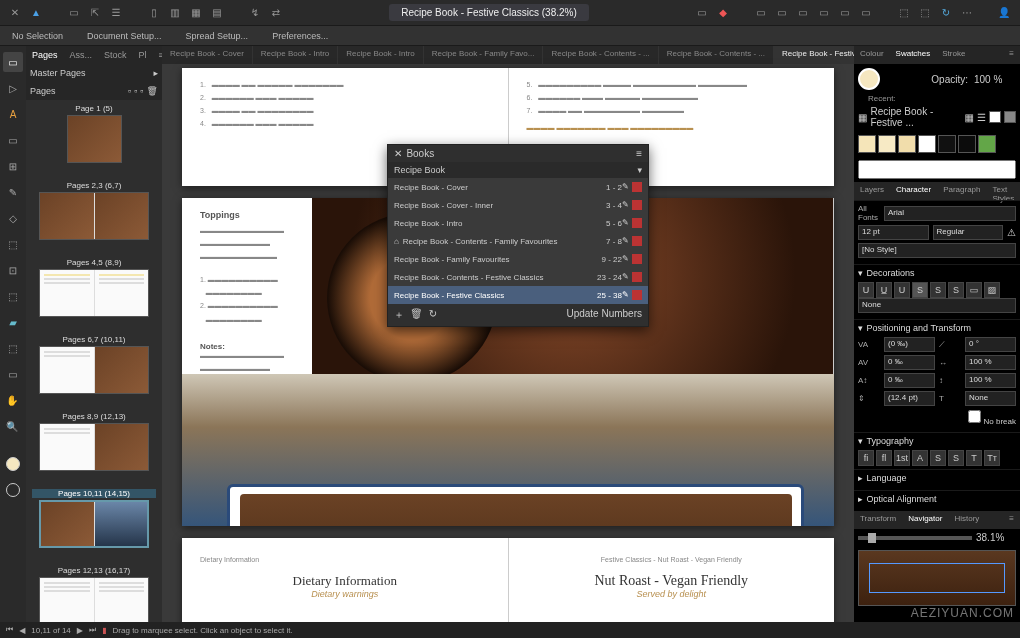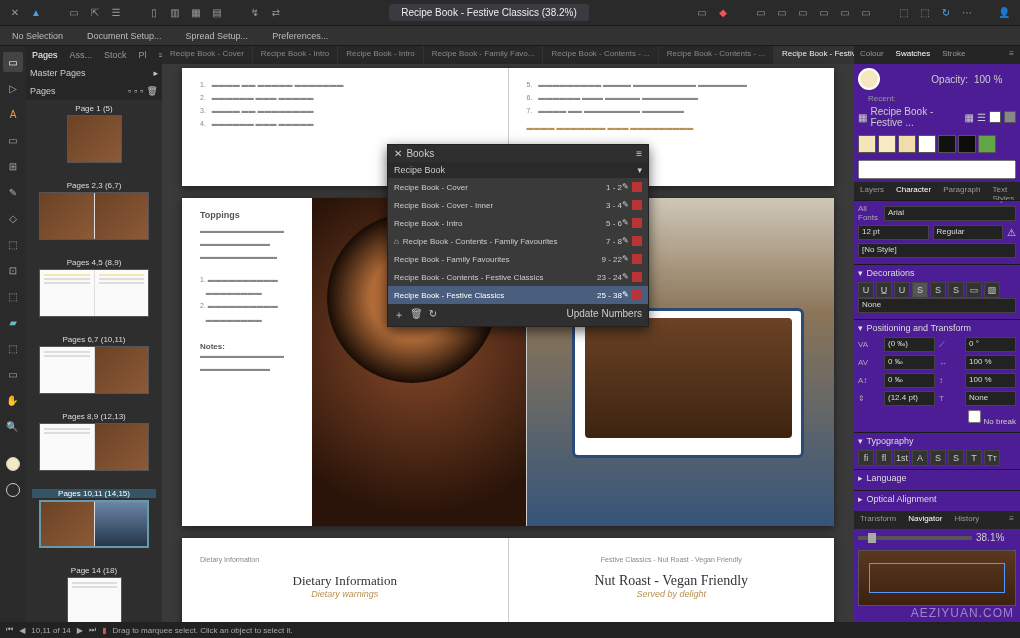--- a/index.html
+++ b/index.html
@@ -38,32 +38,32 @@
   .thumb .ylw { background: #f4e7b0 !important; }
   .canvas-wrap { flex: 1; background: #3a3a3a; position: relative; overflow: hidden; }
   .spread-tabs { height: 18px; background: #282828; display: flex; overflow: hidden; }
   .stab { padding: 3px 8px; font-size: 8px; color: #888; border-right: 1px solid #333; white-space: nowrap; }
   .stab.active { color: #eee; background: #333; }
   .canvas { position: absolute; top: 22px; left: 20px; right: 20px; bottom: 10px; }
   .spread { background: #fff; position: absolute; display: flex; box-shadow: 0 2px 8px rgba(0,0,0,.5); }
   .spread .pgc { flex: 1; border-right: 1px solid #ccc; padding: 12px 18px; font-size: 7px; color: #555; overflow: hidden; }
   .spread .pgc:last-child { border: none; }
   .sp1 { top: 0; left: 0; right: 0; height: 118px; }
-  .sp2 { top: 130px; left: 0; right: 0; height: 328px; }
+  .sp2 { top: 130px; left: 0; right: 0; height: 328px; flex-direction: column; }
   .sp3 { top: 470px; left: 0; right: 0; height: 90px; }
   .foodimg { position: absolute; background: radial-gradient(circle at 40% 40%, #8b4a2a, #3d1f10); }
   .book-panel { position: absolute; top: 98px; left: 225px; width: 262px; background: #3a3a3a; border: 1px solid #222; z-index: 50; box-shadow: 0 4px 12px rgba(0,0,0,.6); }
   .book-hdr { display: flex; align-items: center; justify-content: space-between; padding: 3px 6px; background: #2f2f2f; }
   .book-sel { background: #2a2a2a; padding: 3px 6px; font-size: 9px; display: flex; justify-content: space-between; align-items: center; }
   .book-row { display: flex; justify-content: space-between; padding: 4px 6px; font-size: 8px; align-items: center; }
   .book-row.active { background: #4a5f7d; color: #fff; }
   .book-row .r { display: flex; align-items: center; }
   .book-row .sm { width: 10px; height: 10px; }
   .book-ftr { display: flex; justify-content: space-between; padding: 4px 6px; background: #2f2f2f; }
-  .right-panel { width: 166px; background: #4c1d95; display: flex; flex-direction: column; }
+  .right-panel { width: 166px; background: #000000; display: flex; flex-direction: column; }
   .rp-tabs { display: flex; height: 18px; background: #252525; font-size: 8px; }
   .rp-tab { padding: 3px 6px; color: #999; }
   .rp-tab.active { color: #fff; }
   .swrow { display: flex; gap: 2px; padding: 4px; flex-wrap: wrap; }
   .sw { width: 18px; height: 18px; border: 1px solid #555; }
   .rp-sec { border-top: 1px solid #1a1a1a; padding: 3px 4px; }
   .rp-sec .title { font-size: 9px; color: #ddd; margin-bottom: 4px; display: flex; align-items: center; gap: 4px; }
   .field-row { display: flex; gap: 4px; margin-bottom: 3px; align-items: center; }
   .field-row .lbl { width: 22px; font-size: 8px; color: #aaa; }
   .field-row input, .field-row select, .field-row .val { flex: 1; background: #222; border: 1px solid #444; color: #ddd; font-size: 8px; padding: 1px 3px; height: 15px; }
@@ -262,20 +262,39 @@
           <div class="thumb">
             <div class="half">
               <div class="photo"></div>
             </div>
             <div class="half">
               <div class="photo" style="background:linear-gradient(#6a86a8,#25354a)"></div>
             </div>
           </div>
         </div>
       <div class="pg">
+          <span class="lbl">Pages 12,13 (16,17)</span>
+          <div class="thumb">
+            <div class="half">
+              <div class="lines">
+                <div></div>
+                <div></div>
+                <div></div>
+              </div>
+            </div>
+            <div class="half">
+              <div class="lines">
+                <div></div>
+                <div></div>
+                <div></div>
+              </div>
+            </div>
+          </div>
+        </div>
+      <div class="pg">
           <span class="lbl">Page 14 (18)</span>
           <div class="thumb" style="width:55px">
             <div class="half">
               <div class="lines">
                 <div></div>
                 <div></div>
               </div>
             </div>
           </div>
         </div>

